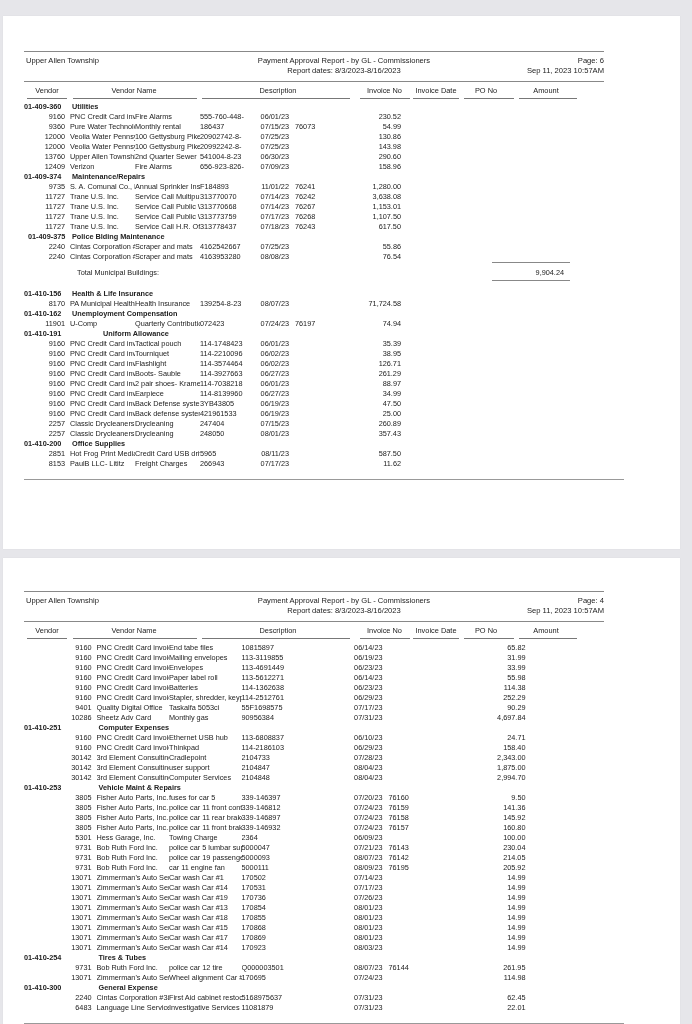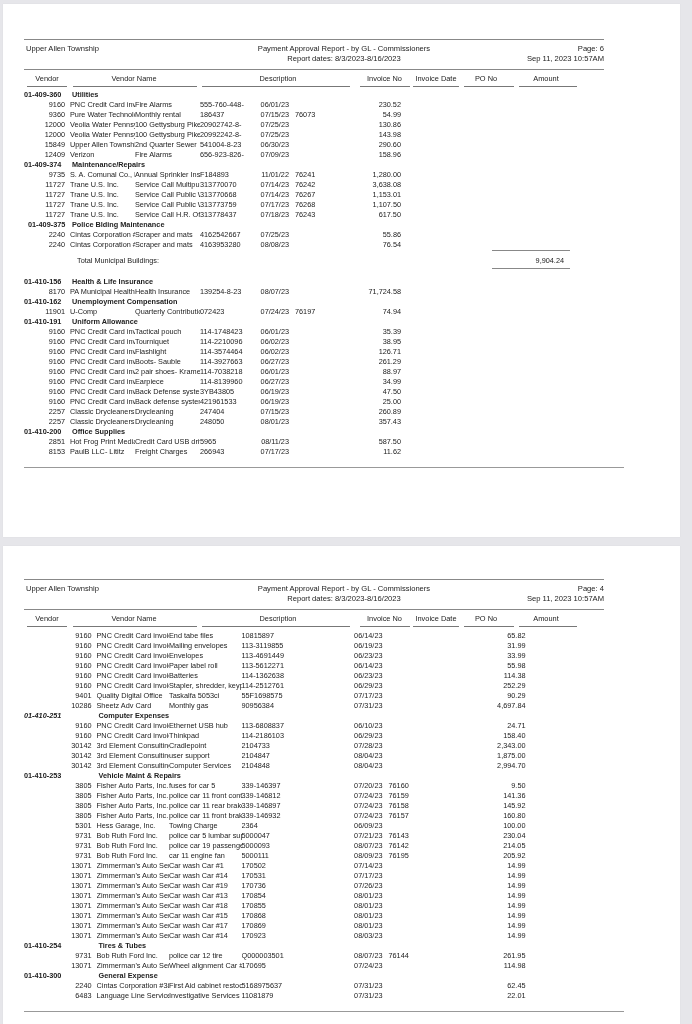--- a/index.html
+++ b/index.html
@@ -7,20 +7,21 @@
     width:692px; height:1024px; overflow:hidden;
     background:#e6e6ea;
     font-family:"Liberation Sans", sans-serif;
     color:#222;
     position:relative;
   }
   .page {
     position:absolute; left:3px; width:677px;
     background:#fff;
     box-shadow:0 0 1px rgba(0,0,0,0.08);
+    margin-top:12px;
   }
   .page.p1 { top:4px; height:533px; }
   .page.p2 { top:546px; height:480px; }
   .inner { position:absolute; left:21px; width:580px; }
   .p1 .inner { top:35px; }
   .p2 .inner { top:33px; }
   .rule { height:1px; background:#888; }
   .hdr { position:relative; height:29px; font-size:7.6px; line-height:9.5px; }
   .hdr .org { position:absolute; left:2px; top:4px; }
   .hdr .title { position:absolute; left:190px; width:260px; top:4px; text-align:center; }
@@ -125,21 +126,21 @@
             <td class="v">12000</td>
             <td class="n">Veolia Water Pennsylvania</td>
             <td class="d">100 Gettysburg Pike</td>
             <td class="inv">20992242-8-</td>
             <td class="dt">07/25/23</td>
             <td class="po"></td>
             <td class="amt">143.98</td>
             <td class="rest"></td>
           </tr>
           <tr>
-            <td class="v">15849</td>
+            <td class="v">13760</td>
             <td class="n">Upper Allen Township</td>
             <td class="d">2nd Quarter Sewer</td>
             <td class="inv">541004-8-23</td>
             <td class="dt">06/30/23</td>
             <td class="po"></td>
             <td class="amt">290.60</td>
             <td class="rest"></td>
           </tr>
           <tr>
             <td class="v">12409</td>
@@ -302,21 +303,21 @@
             <td class="n">U-Comp</td>
             <td class="d">Quarterly Contribution Report</td>
             <td class="inv">072423</td>
             <td class="dt">07/24/23</td>
             <td class="po">76197</td>
             <td class="amt">74.94</td>
             <td class="rest"></td>
           </tr>
           <tr class="gl">
             <td class="v glcode" style="padding-left: 0px;">01-410-191</td>
-            <td class="n" colspan="2" style="padding-left: 2px;">Uniform Allowance</td>
+            <td class="n" colspan="2" style="padding-left: 2px; text-align: center;">Uniform Allowance</td>
             <td class="inv"></td>
             <td class="dt"></td>
             <td class="po"></td>
             <td class="amt"></td>
             <td class="rest"></td>
           </tr>
           <tr>
             <td class="v">9160</td>
             <td class="n">PNC Credit Card invoices</td>
             <td class="d">Tactical pouch</td>
@@ -561,21 +562,21 @@
             <td class="v">10286</td>
             <td class="n">Sheetz Adv Card</td>
             <td class="d">Monthly gas</td>
             <td class="inv">90956384</td>
             <td class="dt">07/31/23</td>
             <td class="po"></td>
             <td class="amt">4,697.84</td>
             <td class="rest"></td>
           </tr>
           <tr class="gl">
-            <td class="v glcode" style="padding-left: 0px; font-style: italic;">01-410-251</td>
+            <td class="v glcode" style="padding-left: 0px;">01-410-251</td>
             <td class="n" colspan="2" style="padding-left: 2px;">Computer Expenses</td>
             <td class="inv"></td>
             <td class="dt"></td>
             <td class="po"></td>
             <td class="amt"></td>
             <td class="rest"></td>
           </tr>
           <tr>
             <td class="v">9160</td>
             <td class="n">PNC Credit Card invoices</td>

